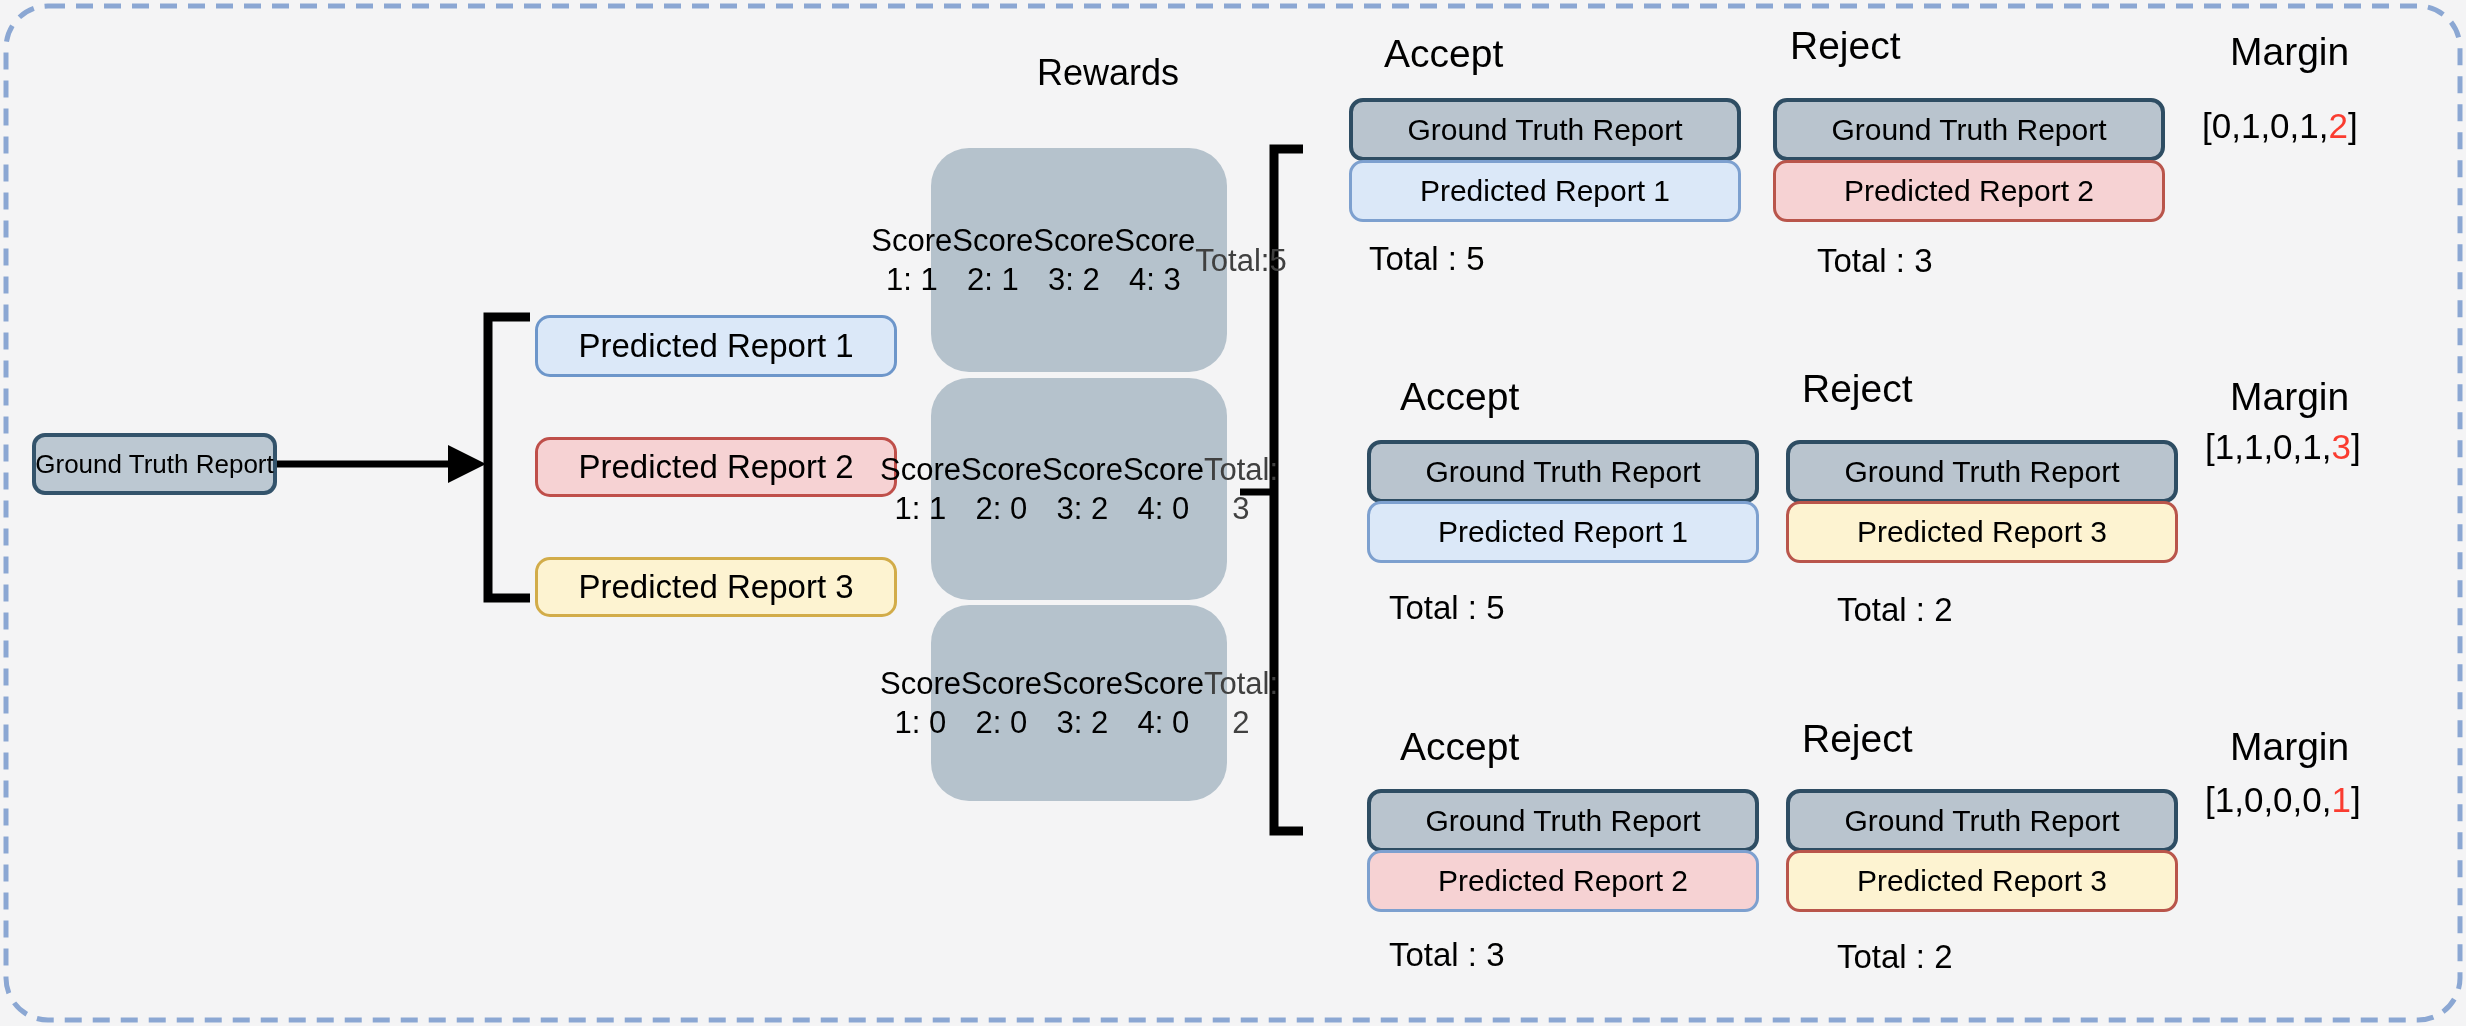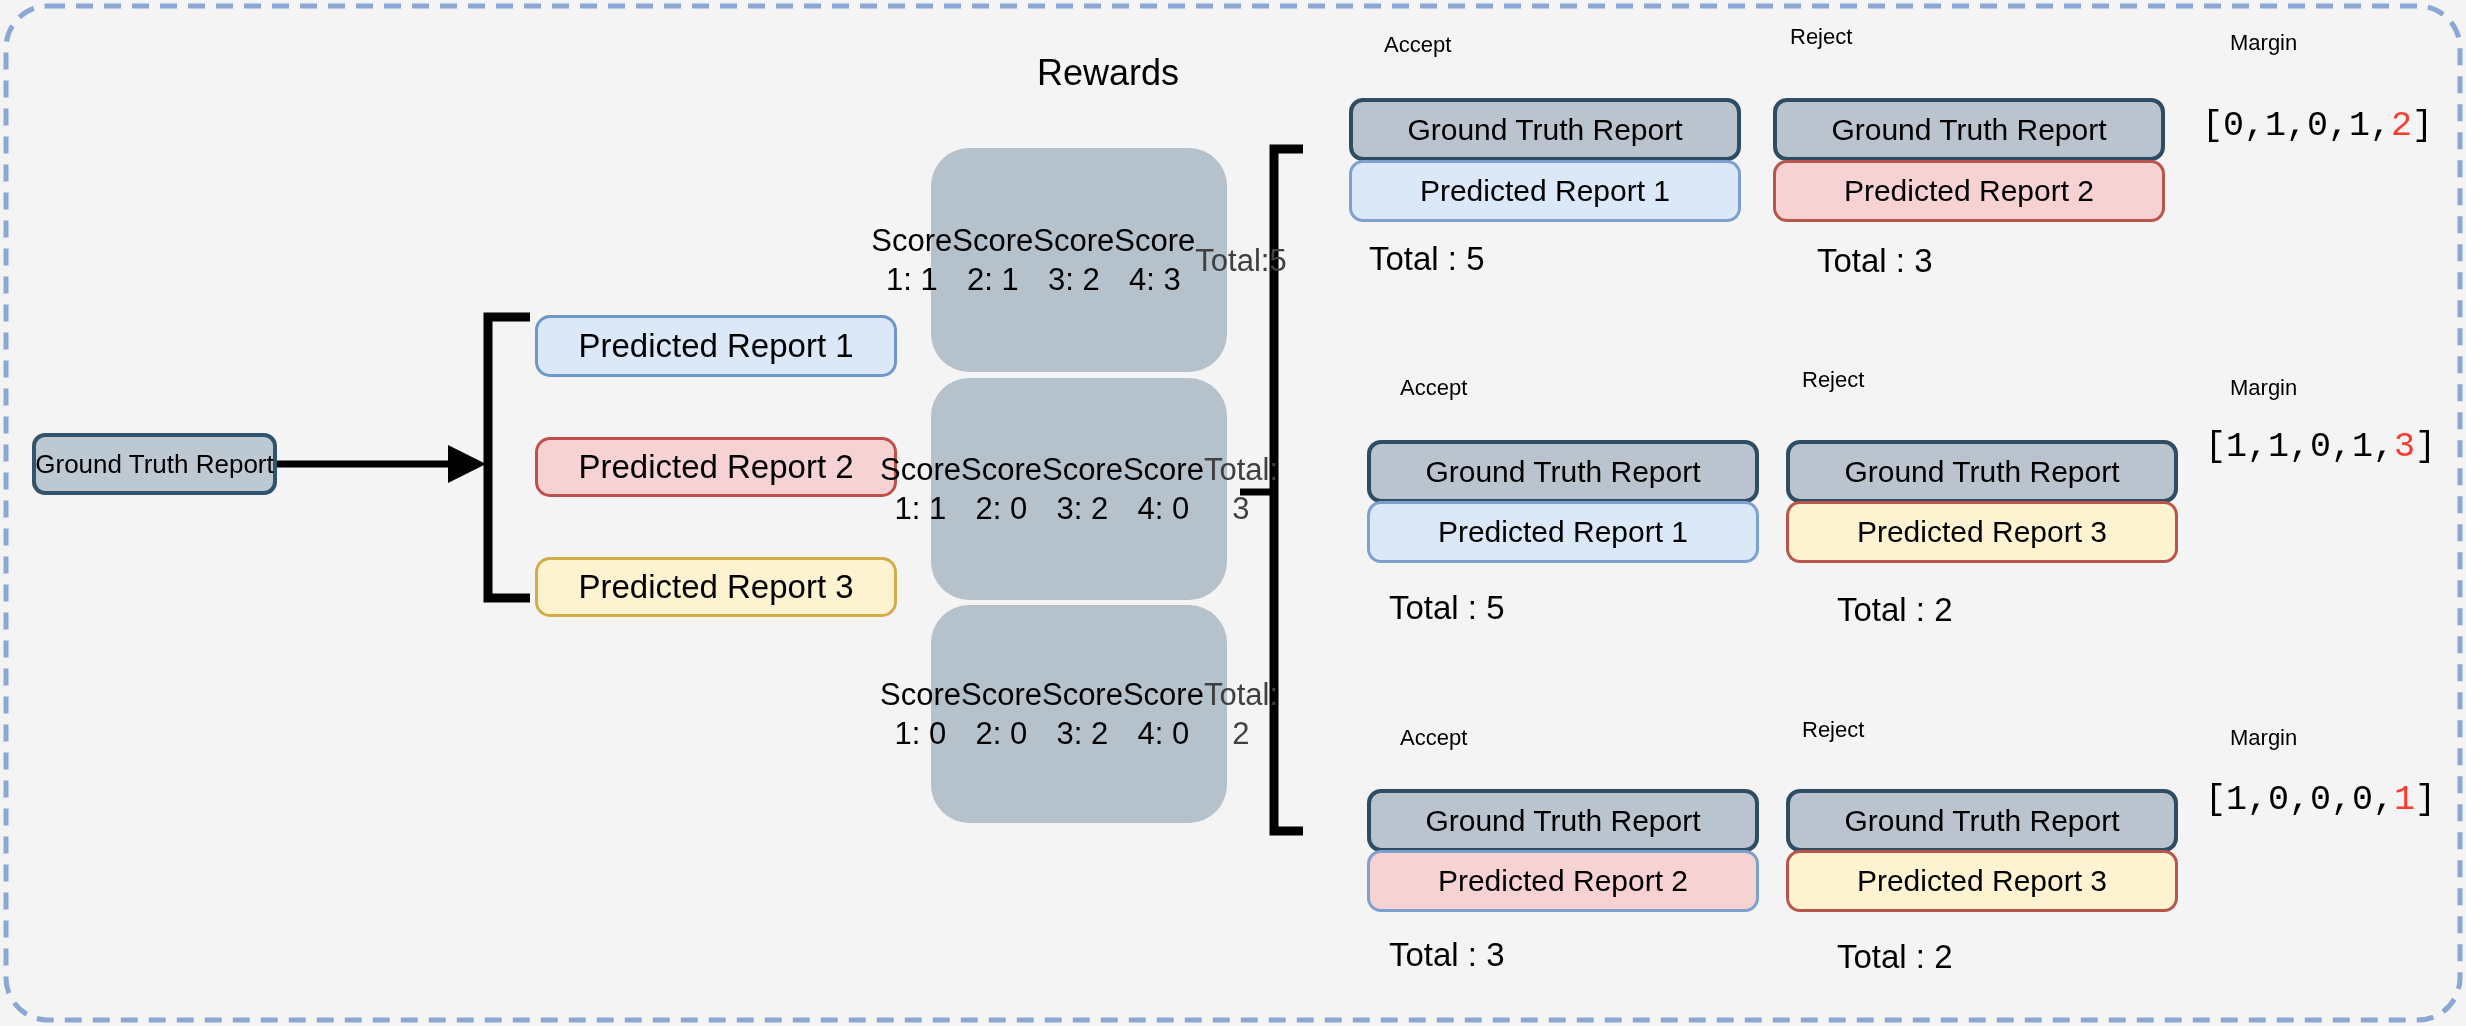--- a/index.html
+++ b/index.html
@@ -20,36 +20,36 @@
   .pred-blue{background:#dbe8f8;border:3.5px solid #6d96ca;}
   .pred-pink{background:#f6d2d3;border:3.5px solid #bf4f4a;}
   .pred-yellow{background:#fdf3d1;border:3.5px solid #d2ac49;}
   .rewards-title{font-size:36px;text-align:center;}
   .score-box{
     position:absolute;left:931px;width:296px;background:#b5c2cc;border-radius:38px;
     display:flex;flex-direction:row;align-items:center;justify-content:center;
     font-size:31px;line-height:39px;text-align:center;
   }
   .score-total{color:#404040;}
-  .col-header{position:absolute;font-size:22px;white-space:nowrap;}
+  .col-header{position:absolute;font-size:39px;white-space:nowrap;}
   .pair-top{
     position:absolute;box-sizing:border-box;width:392px;height:63px;border-radius:14px;
     background:#b9c4ce;border:4px solid #2e4d63;
     display:flex;align-items:center;justify-content:center;font-size:30px;white-space:nowrap;
   }
   .pair-bottom{
     position:absolute;box-sizing:border-box;width:392px;height:62px;border-radius:14px;
     display:flex;align-items:center;justify-content:center;font-size:30px;white-space:nowrap;
   }
   .pb-blue{background:#dbe8f8;border:3.5px solid #7da0cf;}
   .pb-pink-accept{background:#f6d2d3;border:3.5px solid #7da0cf;}
   .pb-pink-reject{background:#f6d2d3;border:3.5px solid #b9554b;}
   .pb-yellow-reject{background:#fdf3d1;border:3.5px solid #b9554b;}
   .total-label{position:absolute;font-size:33px;white-space:nowrap;text-align:center;}
-  .margin-value{position:absolute;font-size:35px;white-space:nowrap;font-family:Liberation Mono, monospace;}
+  .margin-value{position:absolute;font-size:35px;white-space:nowrap;}
   .red-digit{color:#fa3c30;}
 </style>
 </head>
 <body>
 
 <svg class="linework" width="2466" height="1026" viewBox="0 0 2466 1026">
   <rect x="6" y="6" width="2454" height="1014" rx="42" ry="42" fill="none" stroke="#8ba7d3" stroke-width="5" stroke-dasharray="17 11"></rect>
   <line x1="277" y1="464" x2="452" y2="464" stroke="#000" stroke-width="7"></line>
   <polygon points="448,445 486,464 448,483" fill="#000"></polygon>
   <path d="M530,317 H488 V598 H530" fill="none" stroke="#000" stroke-width="9"></path>
@@ -80,21 +80,21 @@
   <div>Score 4: 3</div>
   <div class="score-total">Total:5</div>
 </div>
 <div class="score-box" style="top:378px;height:222px;">
   <div>Score 1: 1</div>
   <div>Score 2: 0</div>
   <div>Score 3: 2</div>
   <div>Score 4: 0</div>
   <div class="score-total">Total: 3</div>
 </div>
-<div class="score-box" style="top:605px;height:218px;">
+<div class="score-box" style="top:605px;height:196px;">
   <div>Score 1: 0</div>
   <div>Score 2: 0</div>
   <div>Score 3: 2</div>
   <div>Score 4: 0</div>
   <div class="score-total">Total: 2</div>
 </div>
 
 <div class="col-header" style="left:1384px;top:32px;">Accept</div>
 <div class="col-header" style="left:1790px;top:24px;">Reject</div>
 <div class="col-header" style="left:2230px;top:30px;">Margin</div>

